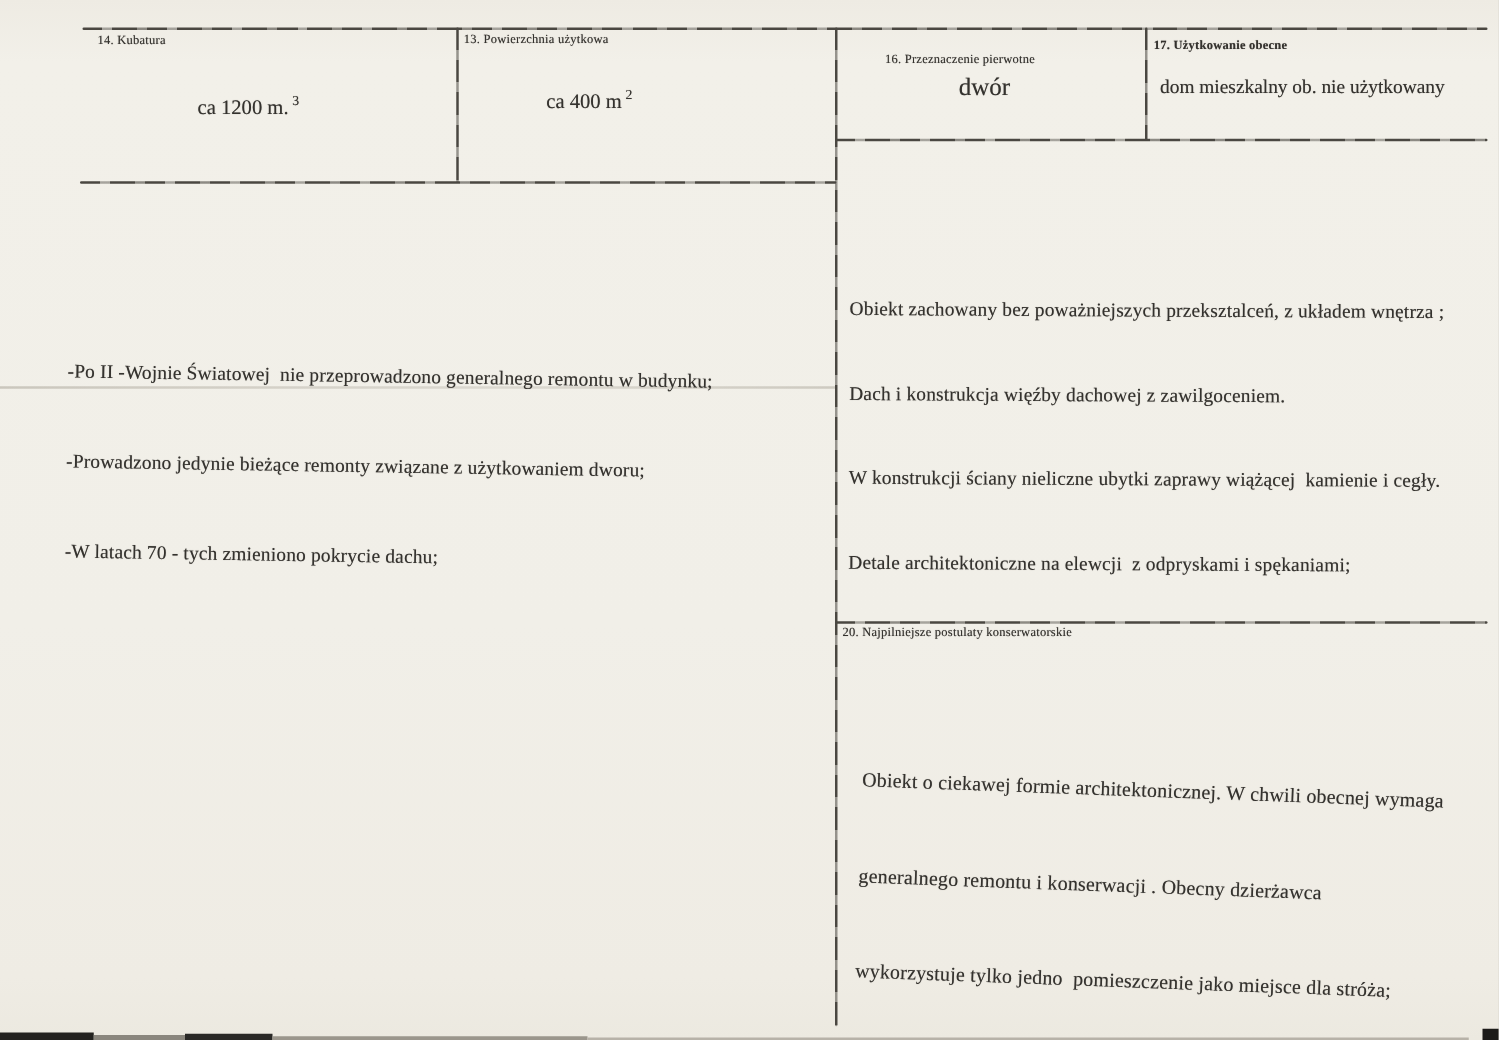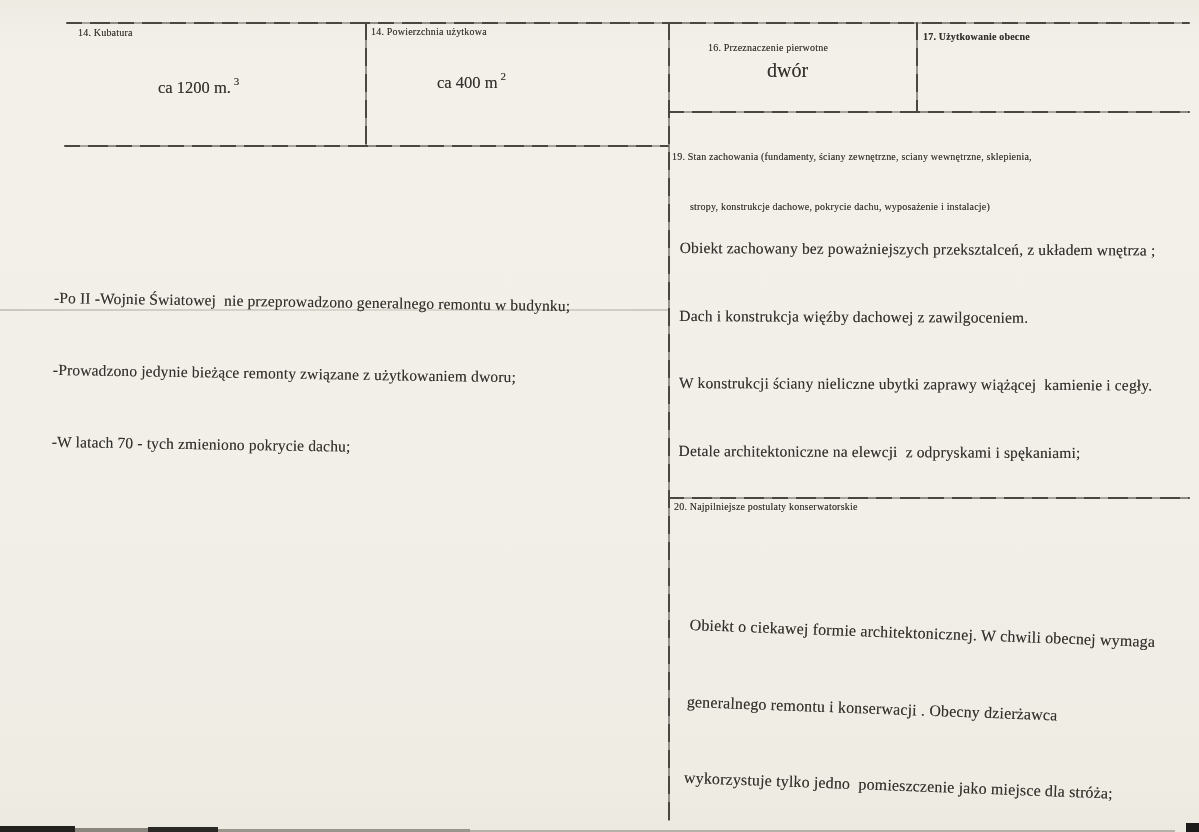--- a/index.html
+++ b/index.html
@@ -51,38 +51,35 @@
   <div class="hline" style="left:64px;top:145px;width:605px;"></div>
   <div class="vline" style="left:668px;top:22px;height:799px;"></div>
   <div class="vline" style="left:916px;top:22px;height:90px;"></div>
   <div class="hline" style="left:668px;top:111px;width:522px;"></div>
   <div class="hline" style="left:668px;top:497px;width:522px;"></div>
   <div class="crease" style="left:0;top:309px;width:668px;"></div>
 
   <div class="txt label" style="left:78px;top:27px;">14. Kubatura</div>
   <div class="txt value" style="left:158px;top:76px;"><span>ca 1200 m.</span><sup class="sc">3</sup></div>
 
-  <div class="txt label" style="left:371px;top:26px;">14. Powierzchnia użytkowa</div>
+  <div class="txt label" style="left:371px;top:26px;">13. Powierzchnia użytkowa</div>
   <div class="txt value" style="left:437px;top:71px;"><span>ca 400 m</span><sup class="sc">2</sup></div>
 
   <div class="txt label" style="left:676px;top:42px;margin-left:32px;">16. Przeznaczenie pierwotne</div>
   <div class="txt value" style="left:767px;top:59px;font-size:20px;">dwór</div>
 
   <div class="txt label" style="left:923px;top:31px;font-weight:bold;">17. Użytkowanie obecne</div>
+  <div class="txt value" style="left:928px;top:61px;font-size:15.5px;">dom mieszkalny ob. nie użytkowany</div>
 
   <div class="txt body-text" style="left:55px;top:238px;line-height:24px;transform:rotate(0.9deg);transform-origin:left top;">
     <div>-Po II -Wojnie Światowej  nie przeprowadzono generalnego remontu w budynku;</div>
     <div>-Prowadzono jedynie bieżące remonty związane z użytkowaniem dworu;</div>
     <div>-W latach 70 - tych zmieniono pokrycie dachu;</div>
   </div>
 
-  <div class="txt label" style="left:672px;top:116px;line-height:16.5px;">
-    <div>19. Stan zachowania (fundamenty, ściany zewnętrzne, sciany wewnętrzne, sklepienia,</div>
-    <div style="margin-left:18px;">stropy, konstrukcje dachowe, pokrycie dachu, wyposażenie i instalacje)</div>
-  </div>
   <div class="txt body-text" style="left:680px;top:192px;line-height:22.5px;transform:rotate(0.3deg);transform-origin:left top;">
     <div>Obiekt zachowany bez poważniejszych przeksztalceń, z układem wnętrza ;</div>
     <div>Dach i konstrukcja więźby dachowej z zawilgoceniem.</div>
     <div>W konstrukcji ściany nieliczne ubytki zaprawy wiążącej  kamienie i cegły.</div>
     <div>Detale architektoniczne na elewcji  z odpryskami i spękaniami;</div>
   </div>
 
   <div class="txt label" style="left:674px;top:501px;">20. Najpilniejsze postulaty konserwatorskie</div>
   <div class="txt body-text" style="left:692px;top:561px;font-size:16px;line-height:25.5px;transform:rotate(2.1deg);transform-origin:left top;">
     <div>Obiekt o ciekawej formie architektonicznej. W chwili obecnej wymaga</div>

